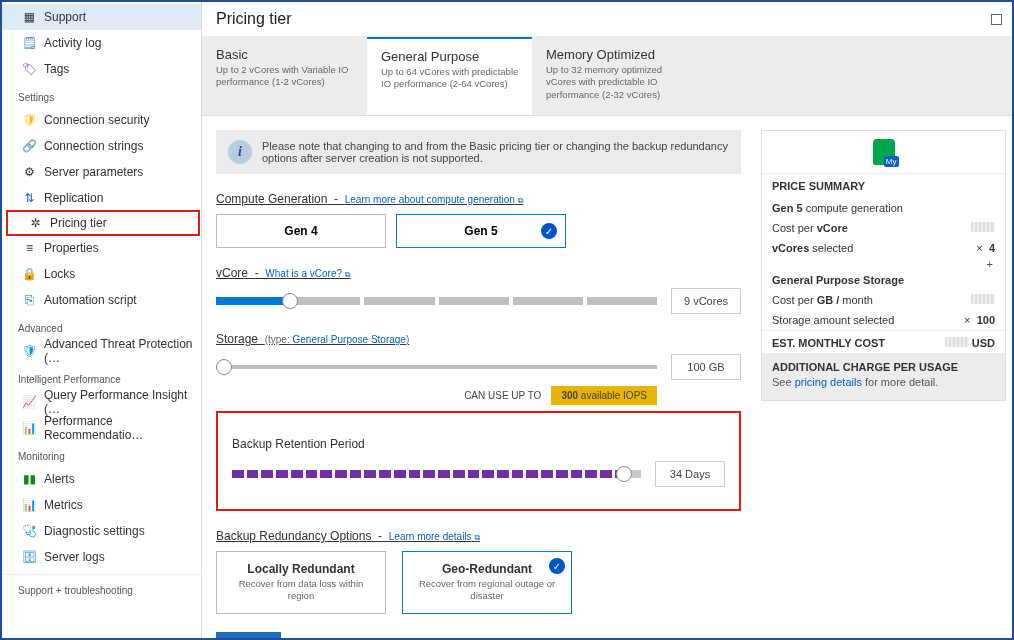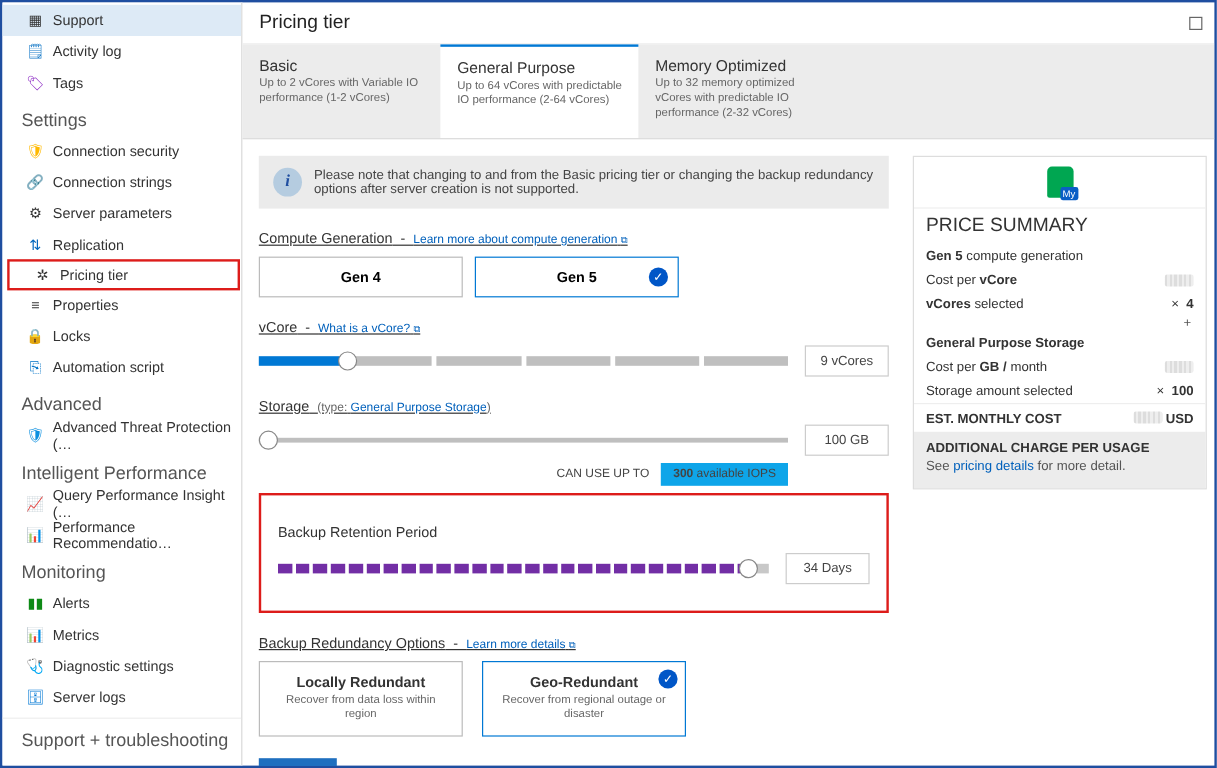--- a/index.html
+++ b/index.html
@@ -2,21 +2,21 @@
 <html><head>
 <meta charset="utf-8">
 <style>
   * { box-sizing: border-box; margin: 0; padding: 0; font-family: "Segoe UI", Arial, sans-serif; }
   body { background: #fff; width: 1014px; height: 640px; border: 2px solid #1f4ea0; overflow: hidden; }
   .layout { display: flex; height: 100%; }
   .sidebar { width: 200px; border-right: 1px solid #d9d9d9; overflow-y: hidden; padding-top: 2px; background: #fff; }
   .side-item { display: flex; align-items: center; height: 26px; font-size: 12px; color: #333; cursor: pointer; padding-left: 20px; gap: 7px; }
   .side-item.active { background: #ddeaf6; }
   .side-item .icon { width: 15px; height: 15px; display: inline-flex; align-items: center; justify-content: center; font-size: 12px; }
-  .side-heading { font-size: 15px; color: #555; padding: 10px 0 4px 16px; }
+  .side-heading { font-size: 10px; color: #555; padding: 10px 0 4px 16px; }
   .side-section { width: 100%; }
   .highlight-red { border: 2px solid #dd1c1a; margin: -1px 1px -1px 4px; }
   .main { flex: 1; display: flex; flex-direction: column; height: 100%; overflow:hidden; }
   .titlebar { display:flex; align-items:center; justify-content: space-between; padding: 8px 10px 8px 14px; border-bottom: 1px solid #eee;}
   .titlebar h1 { font-size: 16px; font-weight: normal; color: #222; }
   .tiers { display:flex; border-bottom: 1px solid #ddd; background:#ececec; }
   .tier { padding: 10px 6px 14px 14px; width: 165px; cursor:pointer; }
   .tier.active { background:#fff; }
   .tier .ttitle { font-size: 13px; color: #333; }
   .tier .tdesc { font-size: 9.5px; color: #666; margin-top:2px; line-height:1.3; }
@@ -35,37 +35,37 @@
   .check { position:absolute; right:8px; top:8px; width:16px; height:16px; border-radius:50%; background:#0056c7; display:flex; align-items:center; justify-content:center; color:#fff; font-size:10px; }
   .slider-row { display:flex; align-items:center; gap:14px; }
   .slider { position:relative; flex:1; height:20px; }
   .track { position:absolute; top:8px; left:0; right:0; height:4px; background:#bfbfbf; }
   .segs { position:absolute; top:6px; left:0; right:0; height:8px; display:flex; gap:4px; }
   .seg { flex:1; background:#bfbfbf; }
   .seg.fill { background:#0078d4; }
   .knob { position:absolute; top:2px; width:16px; height:16px; background:#fff; border:1px solid #888; border-radius:50%; }
   .val-box { border:1px solid #ccc; width:70px; height:26px; display:flex; align-items:center; justify-content:center; font-size:11px; color:#444;}
   .iops-row { display:flex; justify-content:flex-end; align-items:center; gap:10px; font-size:10px; color:#444; margin-top:6px; margin-right: 84px;}
-  .iops-badge{ background:#0ea5e9; padding:4px 10px; font-weight:bold;}
+  .iops-badge{ background:#eab308; padding:4px 10px; font-weight:bold;}
   .dashes { position:absolute; top:6px; left:0; right:0; height:8px; display:flex; gap:3px; }
   .dash { flex:1; background:#722ea5; }
   .dash.grey { background:#c8c8c8; }
   .bred-box { border:2px solid #dd1c1a; padding:24px 14px 22px 14px; margin-top:6px;}
   .redund-cards { display:flex; gap:16px; }
   .red-card { border:1px solid #bbb; width:170px; padding:10px 10px; text-align:center; position:relative; cursor:pointer;}
   .red-card.selected { border:1px solid #0078d4;}
   .red-card .rtitle { font-size:12px; font-weight:bold; color:#333;}
   .red-card .rdesc { font-size:9.5px; color:#666; margin-top:2px; line-height:1.3;}
   .ok-btn { margin-top:18px; background:#1f6fbf; color:#fff; font-size:12px; padding:5px 24px; border:none; cursor:pointer;}
   .price-box { border:1px solid #ddd; background:#fff; font-size:11px; color:#333; }
   .price-head { text-align:center; padding:8px 0; }
   .db-glyph { width:22px; height:26px; background:#00a651; border-radius:4px 4px 2px 2px; margin:0 auto; position:relative;}
   .db-glyph::after { content:"My"; position:absolute; bottom:-2px; right:-4px; background:#0a5ec5; color:#fff; font-size:8px; padding:1px 2px; border-radius:2px;}
-  .price-title { font-weight:normal; font-size:16px; padding:6px 10px 6px 10px; border-top:1px solid #eee;}
-  .price-line { display:flex; justify-content:space-between; padding:4px 10px; align-items:center;}
+  .price-title { font-weight:bold; font-size:11px; padding:6px 10px 6px 10px; border-top:1px solid #eee;}
+  .price-line { display:flex; justify-content:space-between; padding:4px 10px; align-items:flex-start;}
   .blur { display:inline-block; width:24px; height:10px; background:repeating-linear-gradient(90deg,#ddd 0 2px,#eee 2px 4px); border-radius:2px;}
   .plus-row { text-align:right; padding:0 12px; font-size:11px; color:#555;}
   .est-row { font-weight:bold; border-top:1px solid #eee; padding-top:6px;gap:20px;}
   .addl { background:#ececec; padding:8px 10px 12px 10px; font-size:11px;}
   .addl .at { font-weight:bold; font-size:11px;}
   .addl .ad { color:#555; margin-top:3px;}
   .addl .ad .link { color:#0060bb; cursor:pointer;}
   .window-square { width:11px; height:11px; border:1px solid #666; }
 </style>
 </head>

